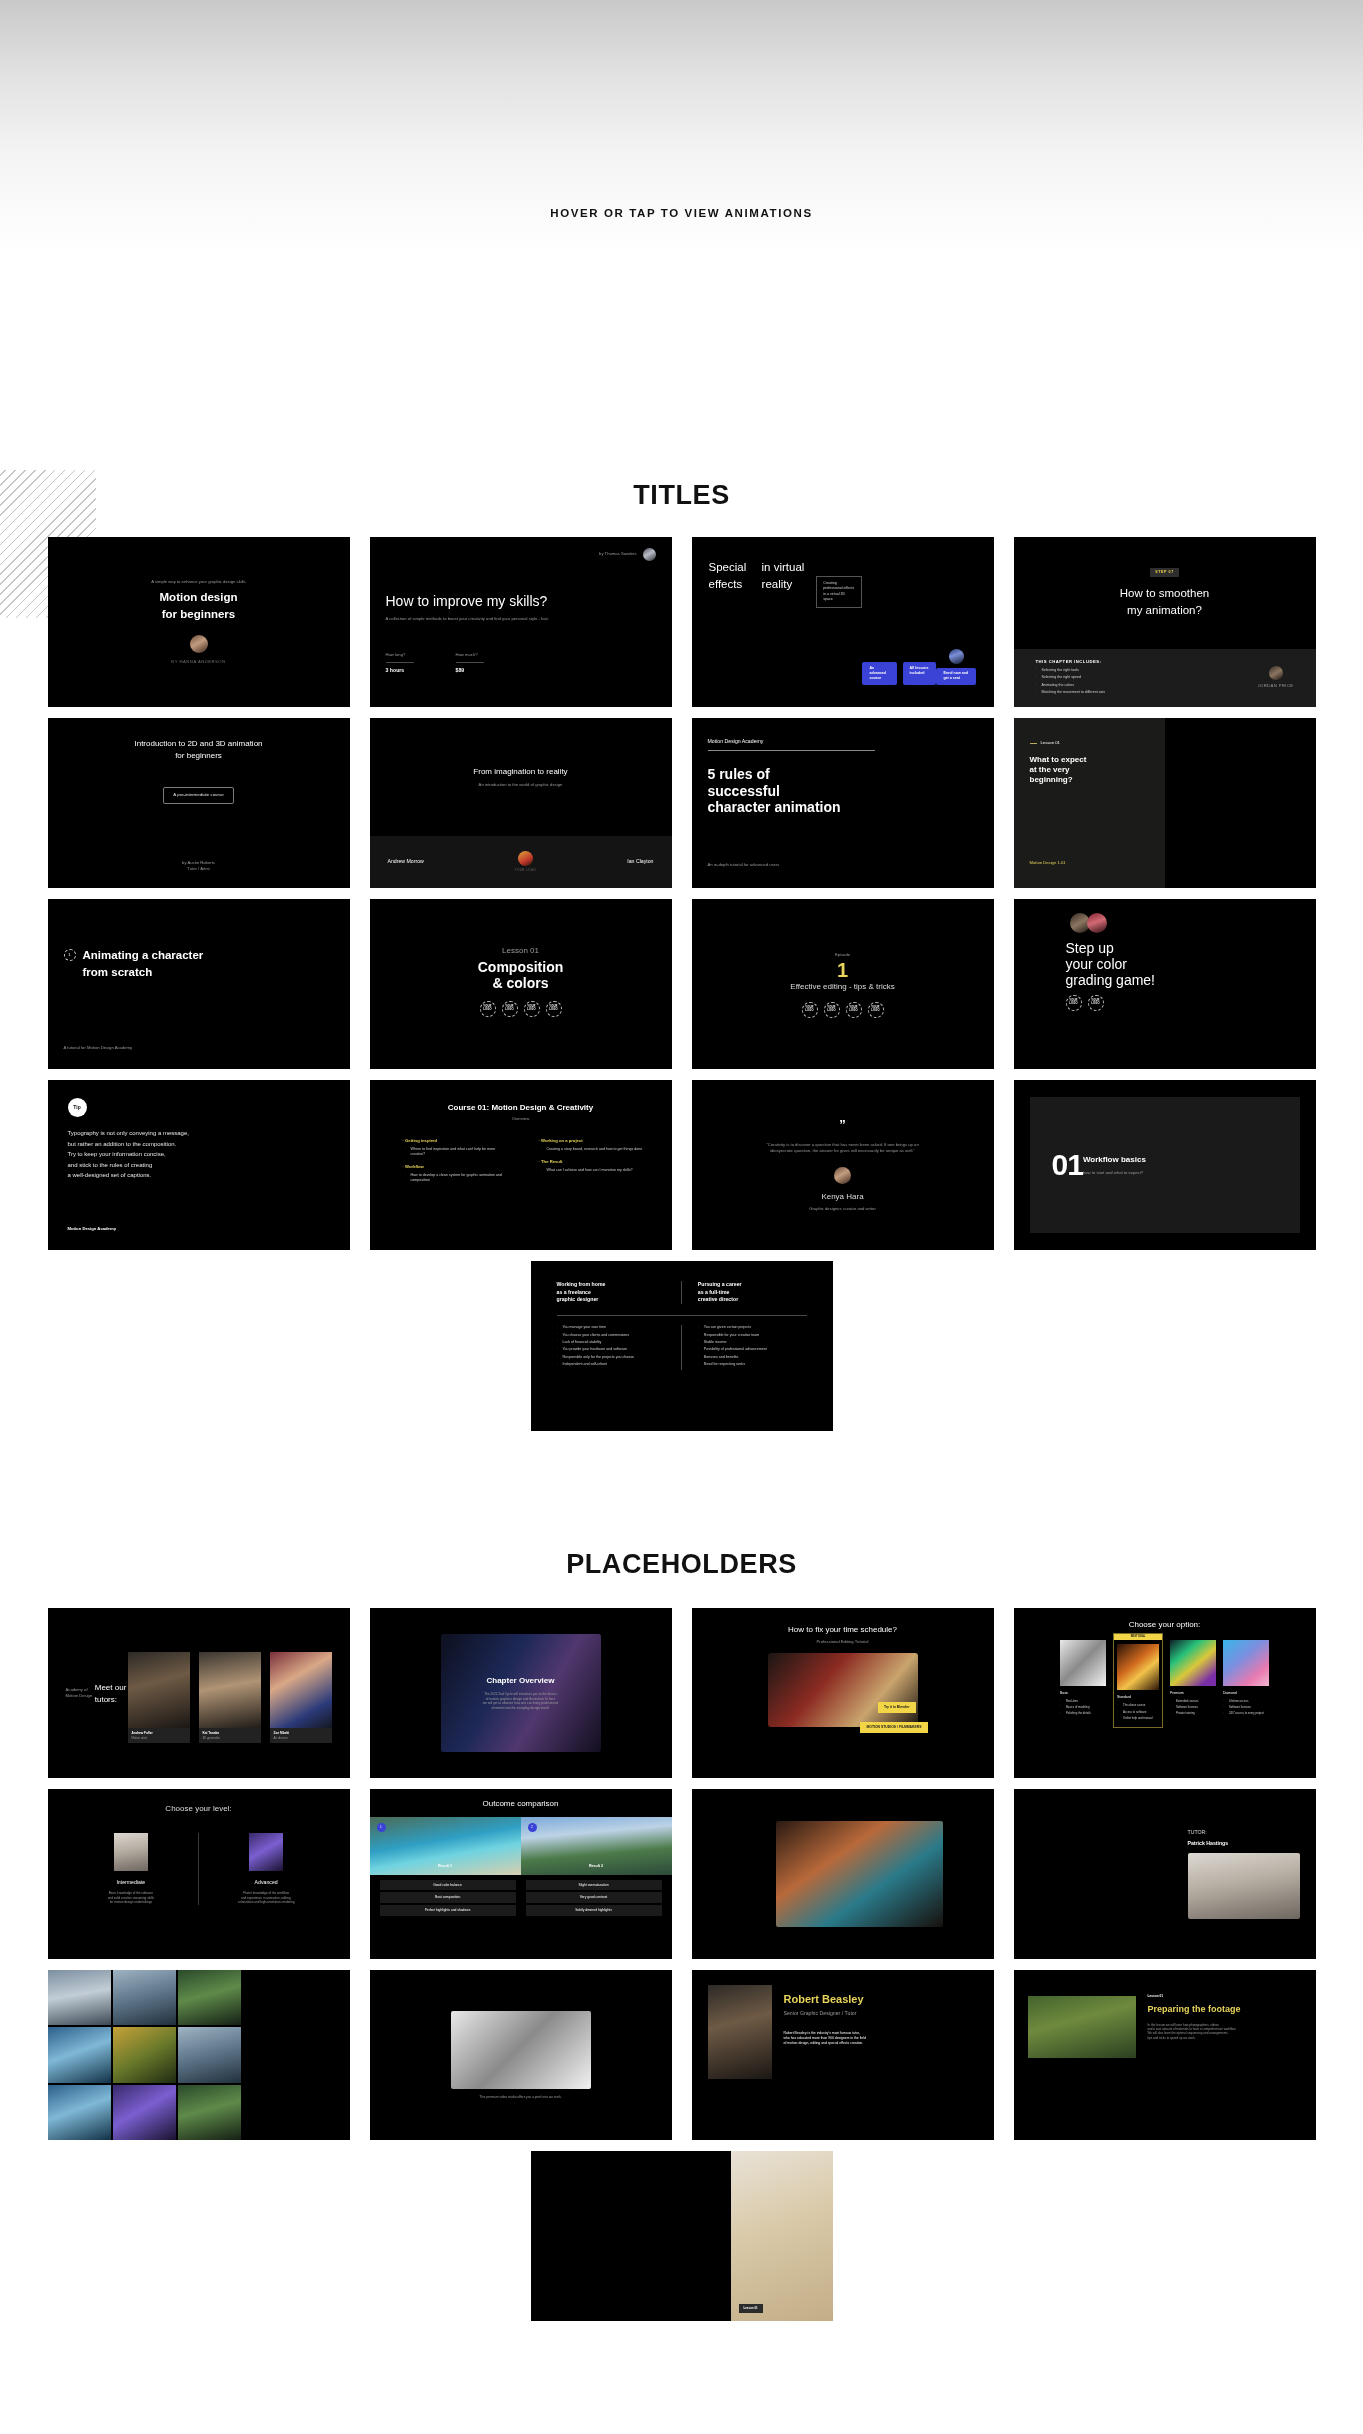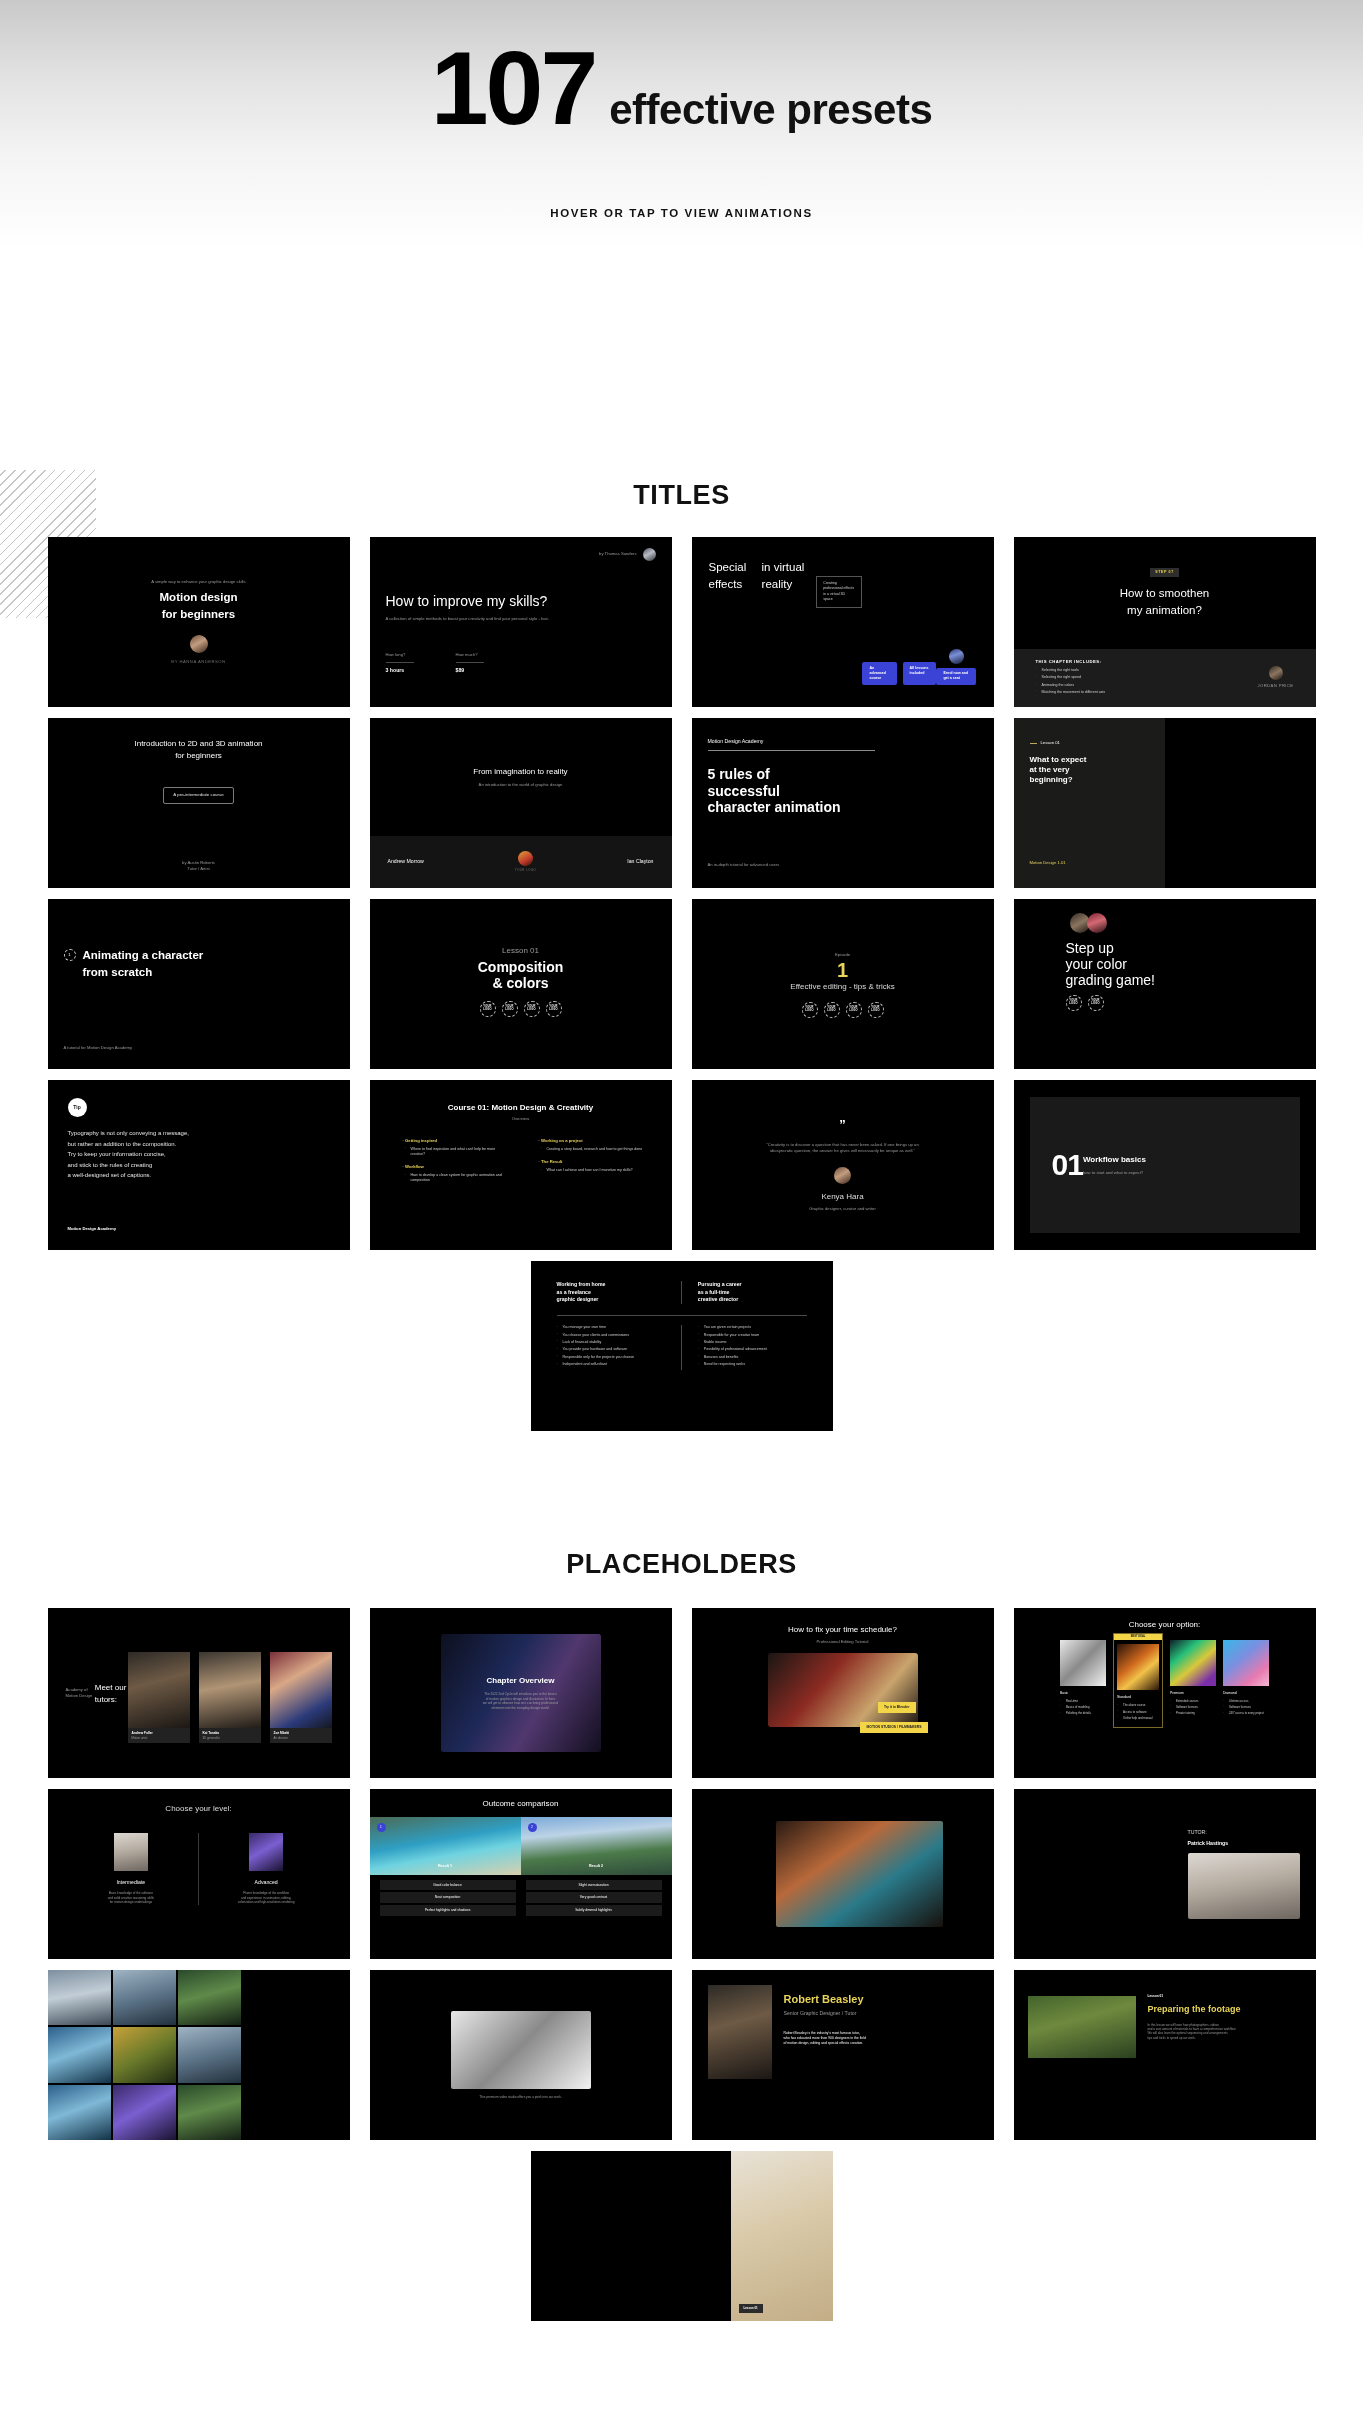--- a/index.html
+++ b/index.html
@@ -197,24 +197,20 @@
   .p-leaf   { background: linear-gradient(150deg,#c8a13a 0%,#6a7a2a 50%,#1f2a12 100%); }
   .p-wave   { background: linear-gradient(160deg,#2c5f8a 0%,#7fb8d6 45%,#123247 100%); }
   .p-purple { background: linear-gradient(150deg,#3a2a6a 0%,#7a5fd0 45%,#1a1230 100%); }
   .p-forest { background: linear-gradient(165deg,#2a4a2a 0%,#5f8a4a 45%,#142014 100%); }
   .p-map    { background: linear-gradient(165deg,#43632c 0%,#6f8a3e 40%,#2a4020 100%); }
 </style>
 </head>
 <body>
 
 <div class="hero">
-  <div class="hero-headline">
-    <span class="hero-count">107</span>
-    <span class="hero-sub">effective presets</span>
-  </div>
   <div class="hero-tag">HOVER OR TAP TO VIEW ANIMATIONS</div>
 </div>
 
 <div class="section-title sec-titles-head">TITLES</div>
 <div class="hatch"></div>
 
 <div class="grid titles">
 
   <div class="card">
     <div class="card-inner cc">

